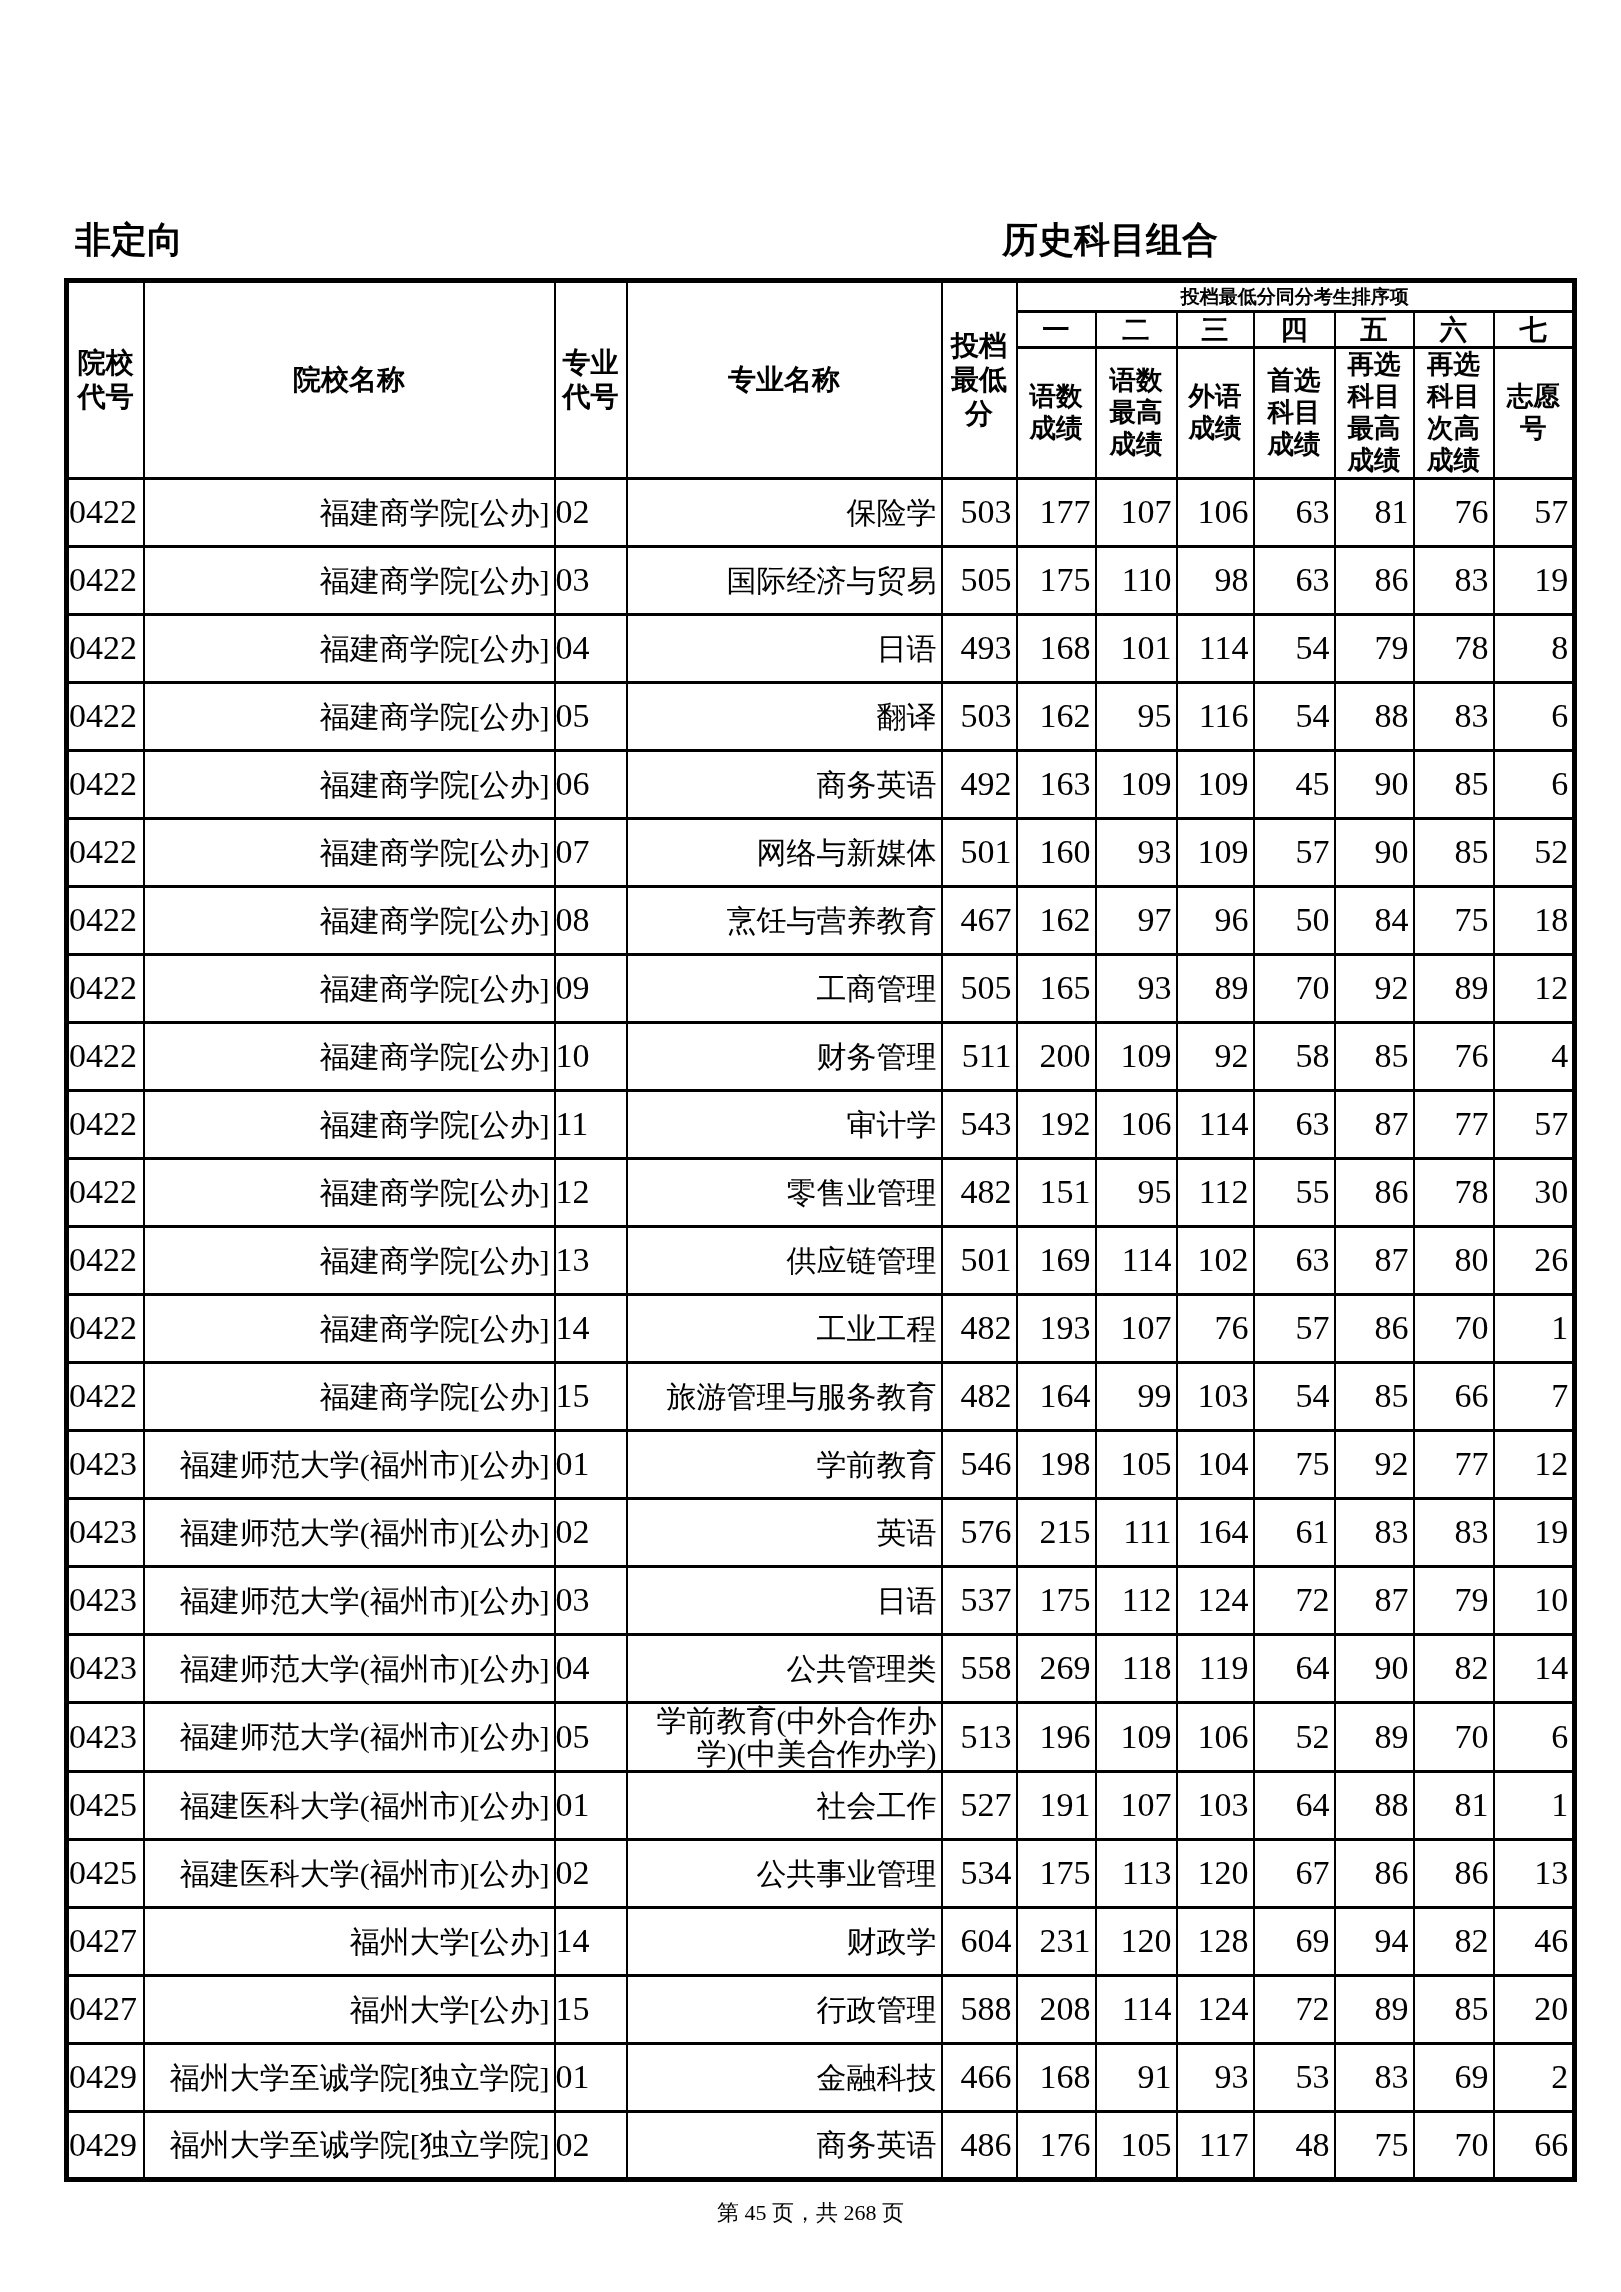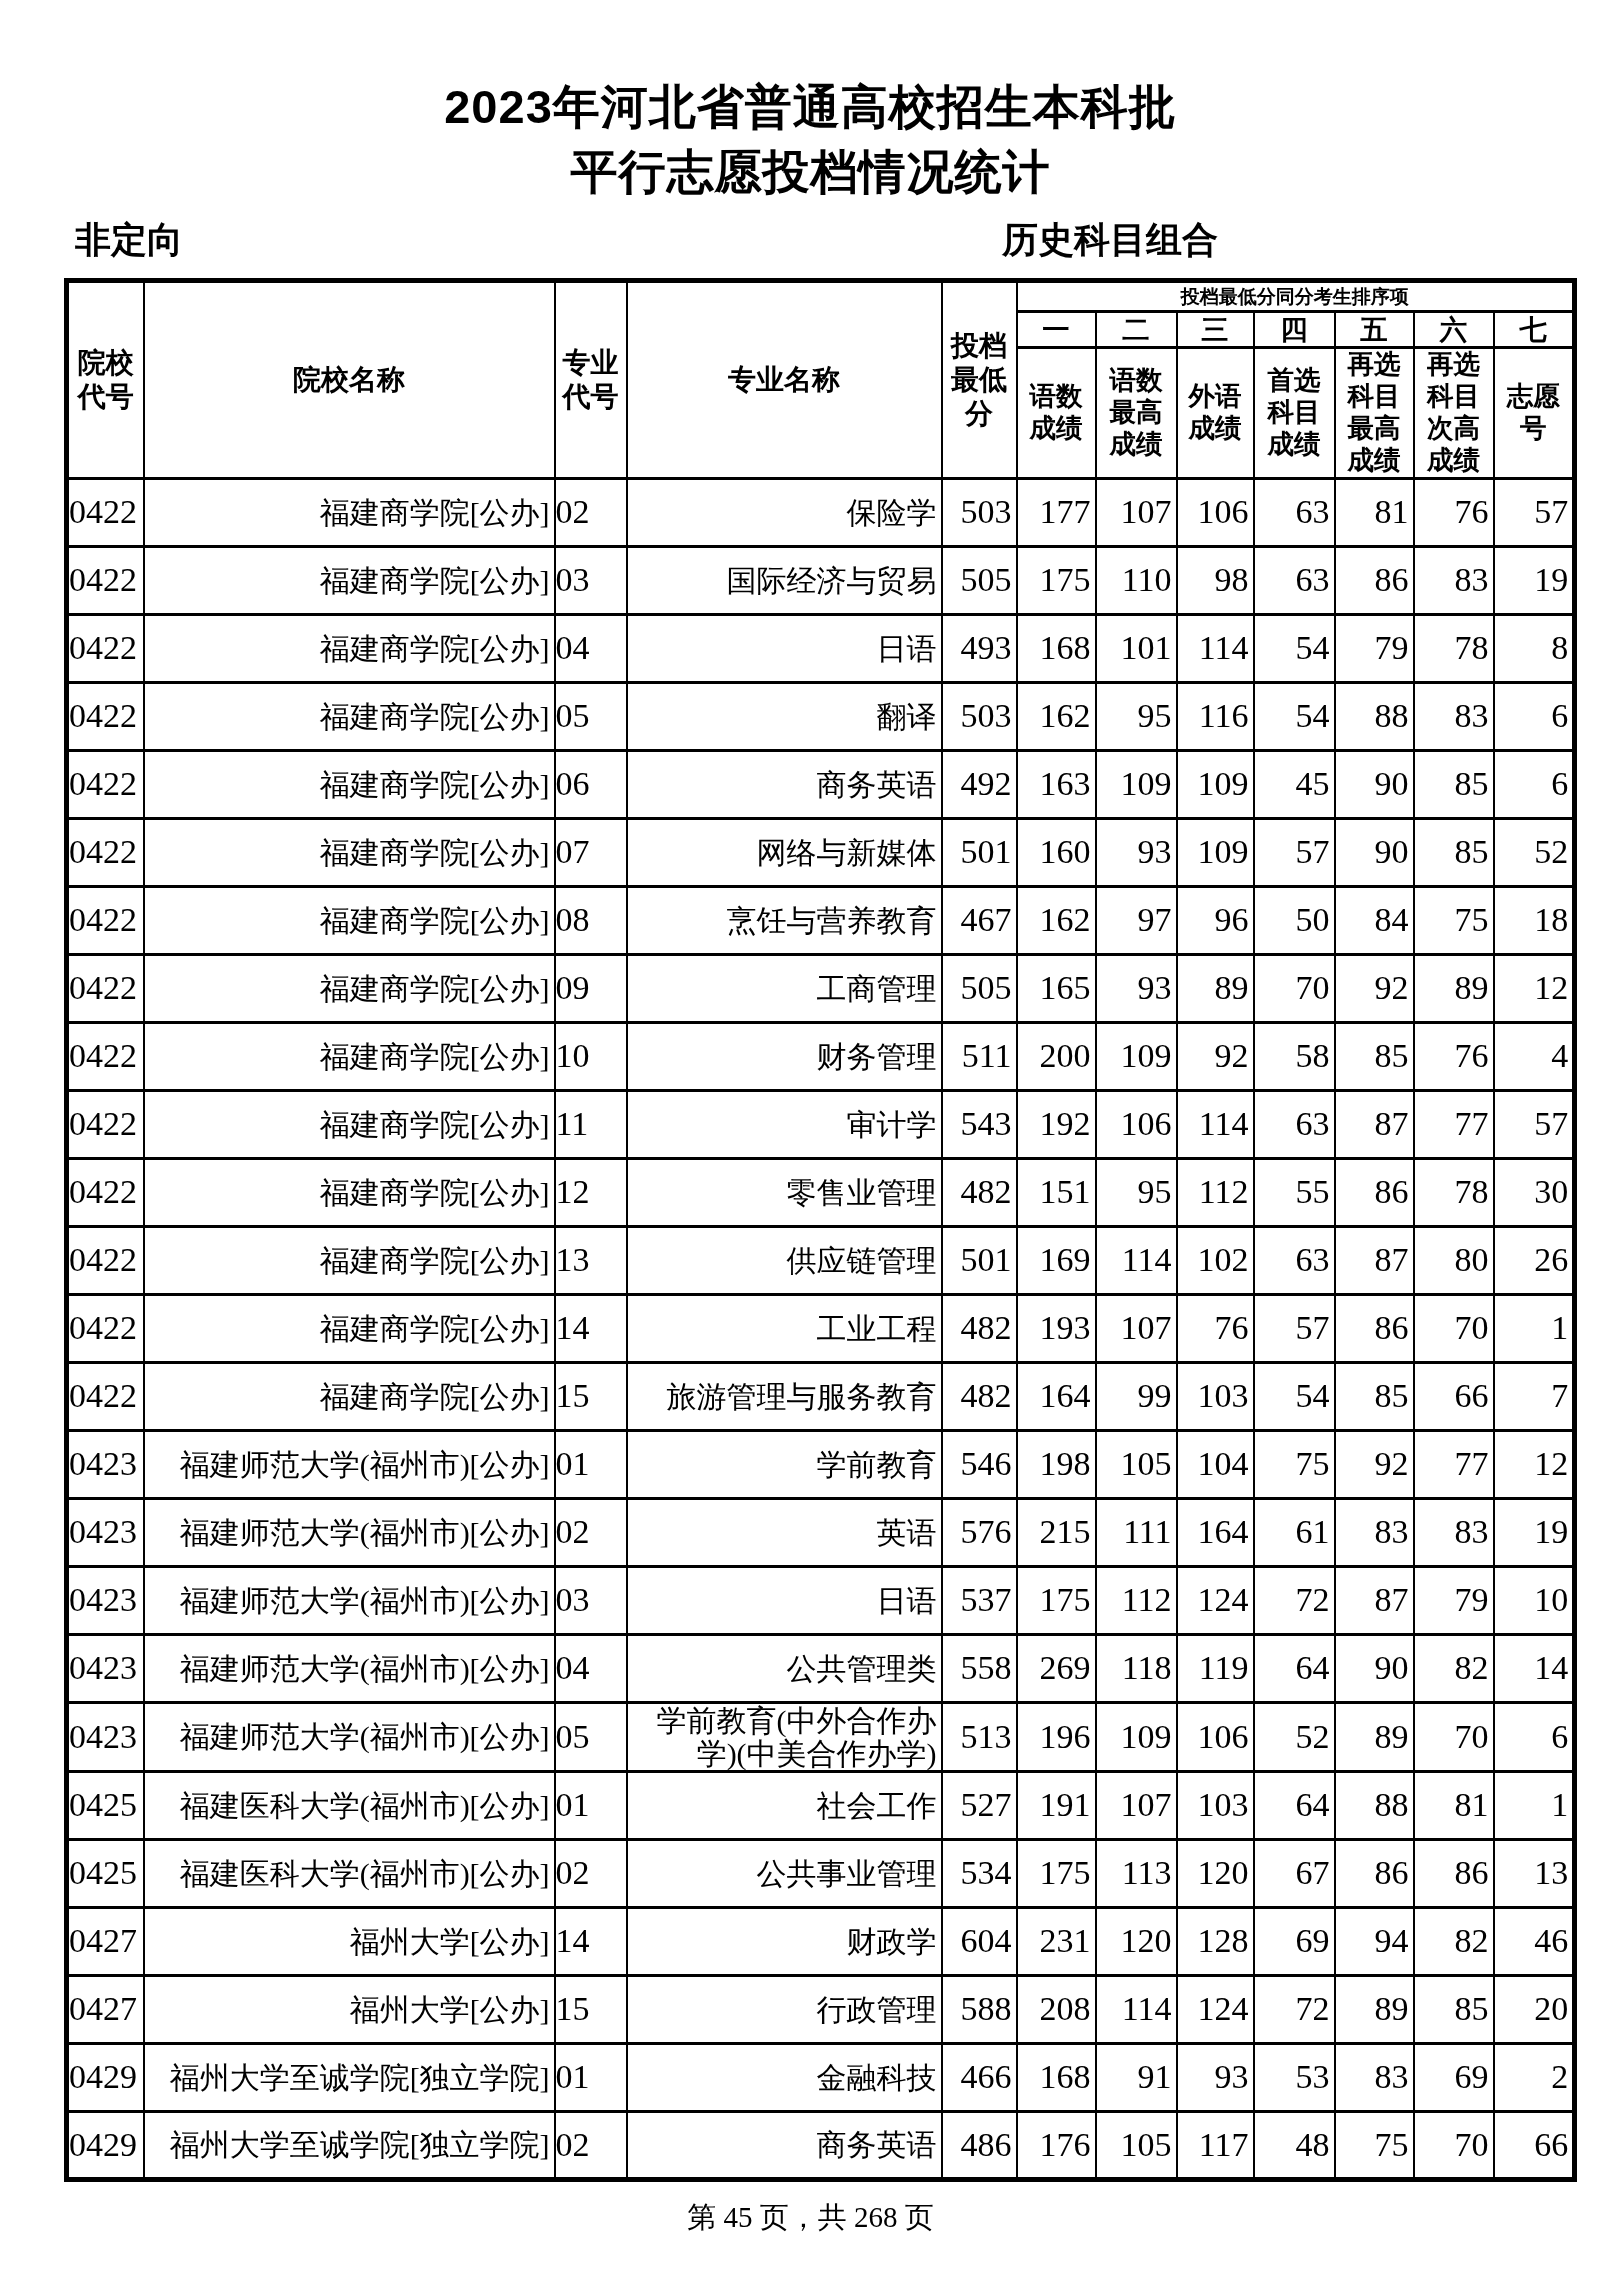--- a/index.html
+++ b/index.html
@@ -89,32 +89,28 @@
     text-align: left;
     padding: 0;
   }
   .footer {
     position: absolute;
     top: 2198px;
     left: 0;
     width: 100%;
     text-align: center;
     font-family: "Liberation Serif", serif;
-    font-size: 29px;
+    font-size: 22px;
   }
 </style>
 </head>
 <body>
 
 <div class="page">
 
-  <div class="title-block">
-    <div>2023年河北省普通高校招生本科批</div>
-    <div>平行志愿投档情况统计</div>
-  </div>
 
   <span class="section-label label-left">非定向</span>
   <span class="section-label label-right">历史科目组合</span>
 
   <table class="stats">
     <colgroup>
       <col style="width:77px">
       <col style="width:411px">
       <col style="width:72px">
       <col style="width:315px">

